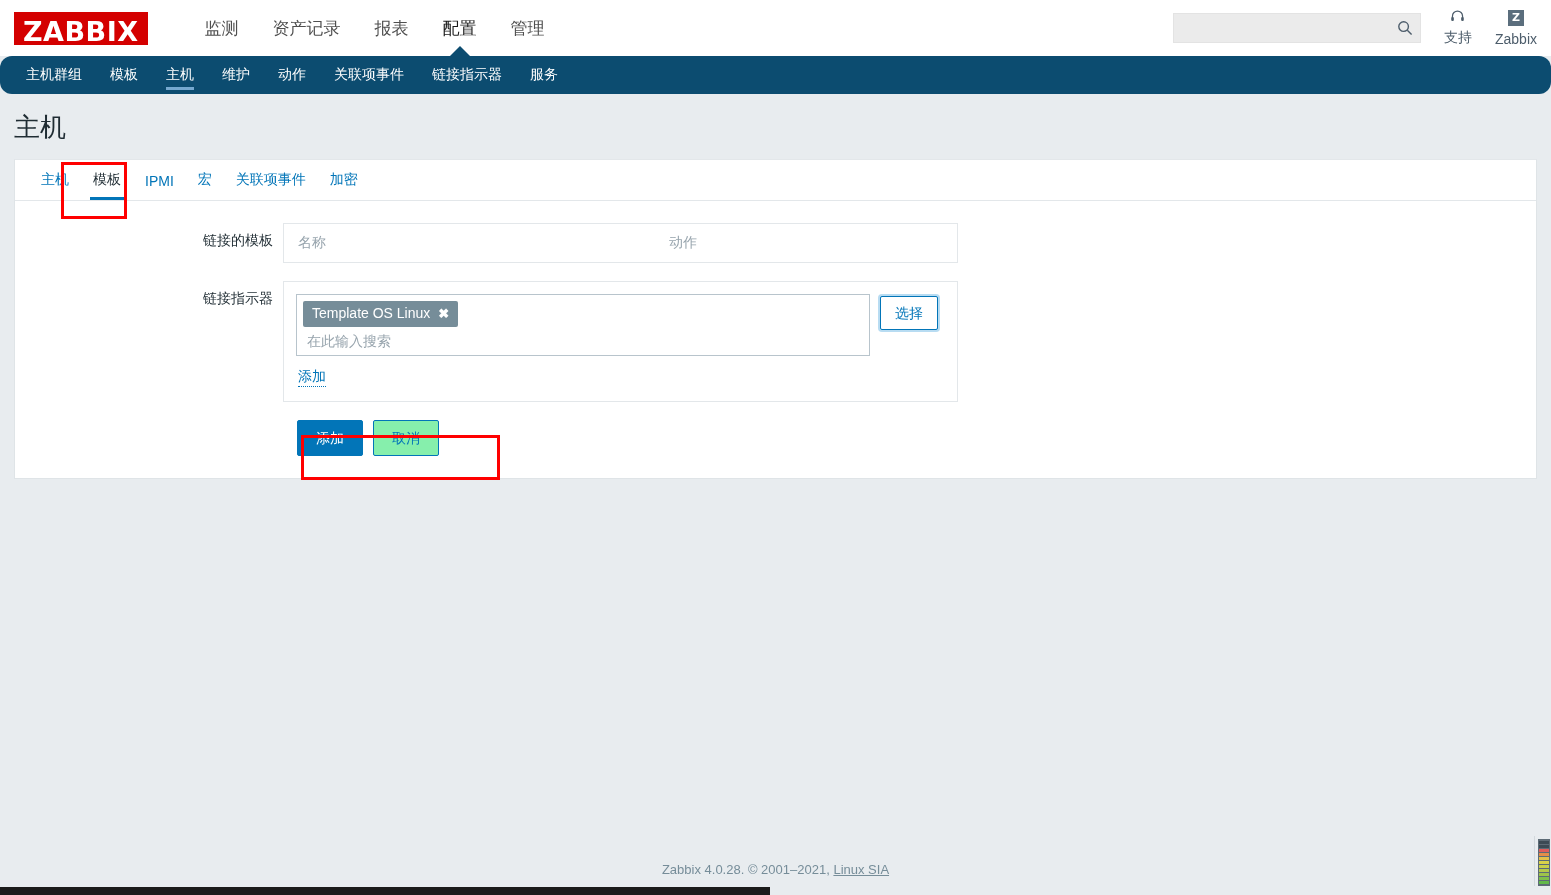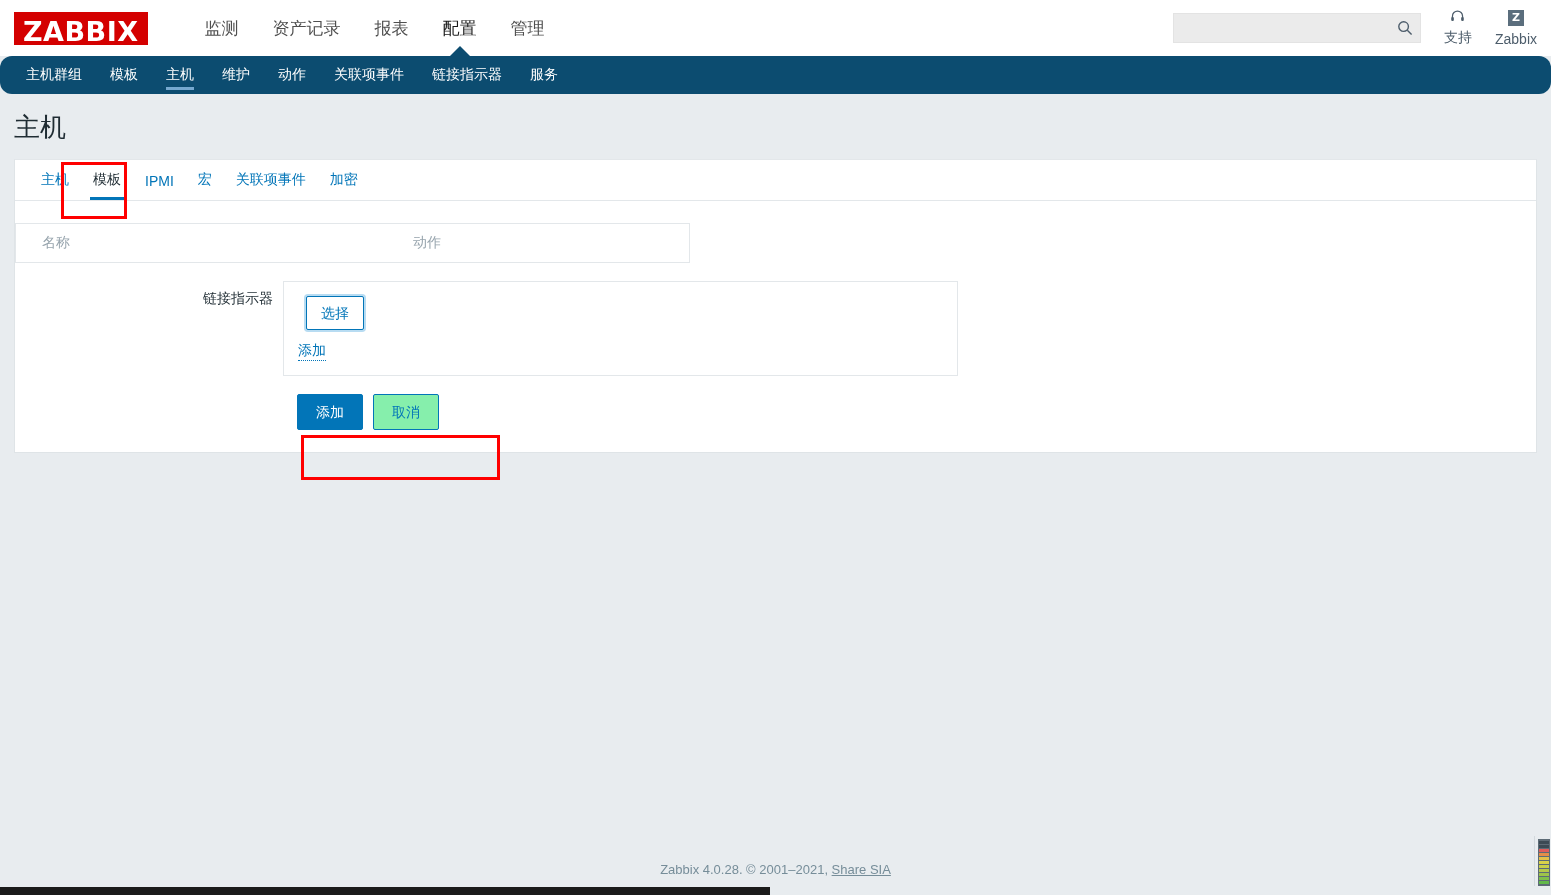--- a/index.html
+++ b/index.html
@@ -224,21 +224,20 @@
     padding-top: 9px;
     white-space: nowrap;
   }
   .linked-table {
     width: 675px;
     border: 1px solid #e3e7ea;
     background: #fff;
     height: 40px;
     display: flex;
     align-items: center;
-    padding-left: 12px;
   }
   .lt-col {
     font-size: 14px;
     color: #97a4ad;
   }
   .lt-col.name   { padding-left: 14px; width: 385px; }
   .lt-col.action { }
 
   .link-box {
     width: 675px;
@@ -454,46 +453,54 @@
     <div class="tab active">模板</div>
     <div class="tab">IPMI</div>
     <div class="tab">宏</div>
     <div class="tab">关联项事件</div>
     <div class="tab">加密</div>
   </div>
 
   <div class="form">
 
     <div class="form-row">
+      <div class="form-label">链接的模板</div>
       <div class="linked-table">
         <div class="lt-col name">名称</div>
         <div class="lt-col action">动作</div>
       </div>
     </div>
 
     <div class="form-row">
       <div class="form-label">链接指示器</div>
       <div class="link-box">
         <div class="multiselect-wrap">
+          <div class="multiselect">
+            <span class="chip">
+              <span>Template OS Linux</span>
+              <span class="chip-close">✖</span>
+            </span>
+            <input class="ms-input" type="text" placeholder="在此输入搜索" style="">
+          </div>
           <button class="btn btn-select">选择</button>
         </div>
         <span class="add-link">添加</span>
       </div>
     </div>
 
     <div class="form-actions">
       <button class="btn btn-primary">添加</button>
       <button class="btn btn-secondary">取消</button>
     </div>
 
   </div>
 </div>
 
 <div class="footer">
-  <span>Zabbix 4.0.28. © 2001–2021, </span><a href="#">Share SIA</a>
+  <span>Zabbix 4.0.28. © 2001–2021, </span><a href="#">Linux SIA</a>
 </div>
 
 <div class="hscroll">
   <div class="hscroll-thumb"></div>
 </div>
 <div class="minimap">
   <div class="minimap-inner">
     <div class="mm-band" style="background:#3c4a54"></div>
     <div class="mm-band" style="background:#3c4a54"></div>
     <div class="mm-band" style="background:#e05c5c"></div>

